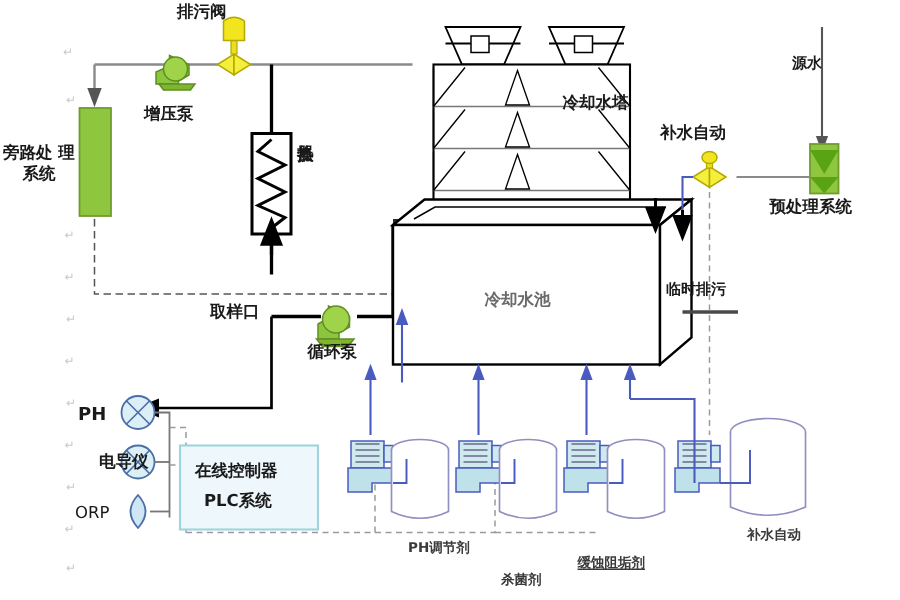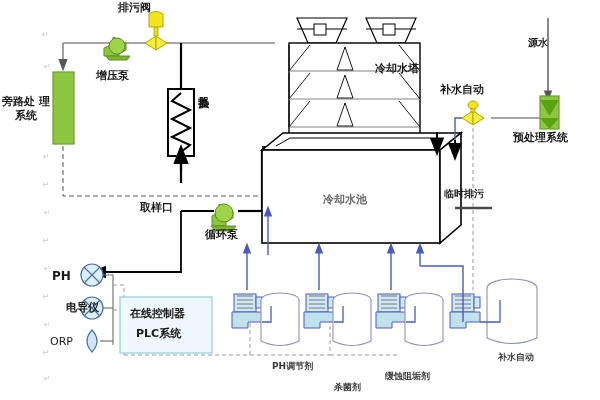--- a/index.html
+++ b/index.html
@@ -230,16 +230,16 @@
 
   <div class="lbl" style="left:38px;top:302px;font-size:11px;margin-left:28px;">电导仪</div>
 
   <div class="lbl" style="left:50px;top:336px;font-size:11px;font-weight:normal;">ORP</div>
 
   <div class="lbl" style="left:130px;top:308px;font-size:11px;">在线控制器</div>
   <div class="lbl" style="left:136px;top:328px;font-size:11px;">PLC系统</div>
 
   <div class="lbl" style="left:252px;top:361px;font-size:9px;color:#3a3a3a;padding-left:20px;">PH调节剂</div>
   <div class="lbl" style="left:334px;top:361px;font-size:9px;color:#3a3a3a;margin-top:21px;">杀菌剂</div>
-  <div class="lbl" style="left:385px;top:371px;font-size:9px;color:#3a3a3a;">缓蚀阻垢剂</div>
+  <div class="lbl" style="left:385px;top:371px;font-size:9px;color:#3a3a3a;text-decoration:underline;">缓蚀阻垢剂</div>
   <div class="lbl" style="left:498px;top:352px;font-size:9px;color:#3a3a3a;">补水自动</div>
 
 </div>
 
 </body></html>

